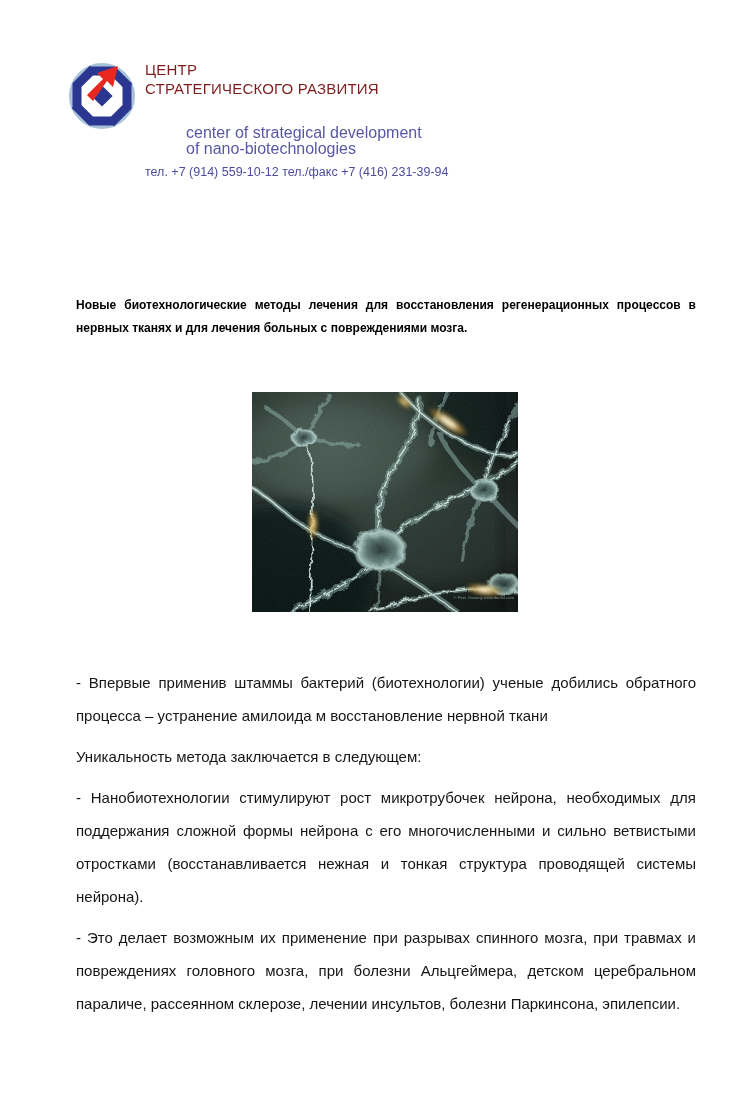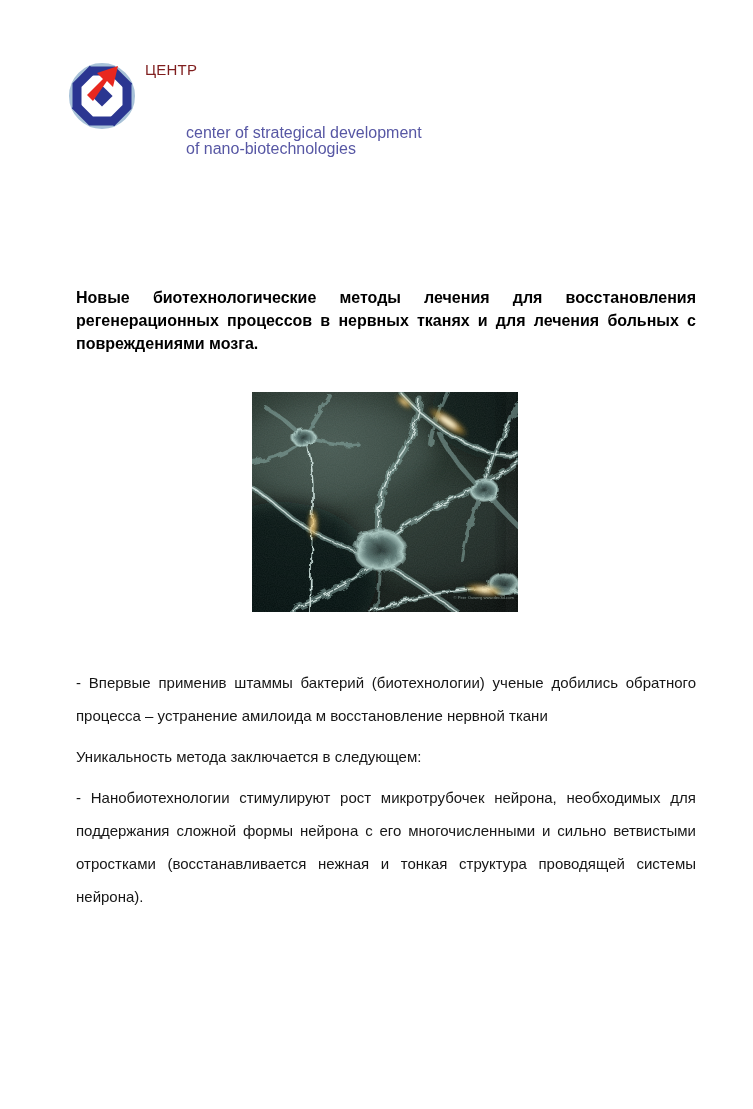--- a/index.html
+++ b/index.html
@@ -11,22 +11,22 @@
   .abs{position:absolute;}
 
   
   .logo{left:64px;top:57px;width:76px;height:76px;}
   .orgname{left:145px;top:60px;color:#7f1d1d;font-size:15px;line-height:19px;letter-spacing:.2px;}
   .orgsub{left:145px;top:125px;color:#5757a4;font-size:16px;line-height:16px;margin-left:41px;}
   .orgaddr{left:145px;top:165px;color:#4c4c9e;font-size:12.5px;line-height:15.5px;}
 
   
   .heading{
-    left:76px;top:286px;width:620px;
-    font-size:16px;font-weight:bold;line-height:23px;color:#000;
+    left:76px;top:294px;width:620px;
+    font-size:12px;font-weight:bold;line-height:23px;color:#000;
     text-align:justify;text-align-last:left;
   }
   .figure{left:252px;top:392px;width:266px;height:220px;}
   .bodytext{left:76px;top:666px;width:620px;font-size:15px;color:#161616;}
   .bodytext p{margin:0 0 8px 0;line-height:33px;text-align:justify;text-align-last:left;}
 </style>
 </head>
 <body>
 
 <div class="abs logo">
@@ -38,28 +38,30 @@
       <path d="M 25,-13 L 25,11 L 9,27" transform="rotate(180)"></path>
       <path d="M 25,-13 L 25,11 L 9,27" transform="rotate(270)"></path>
     </g>
     <rect x="30.5" y="31.5" width="15" height="15" transform="rotate(45 38 39)" fill="#2b3691"></rect>
     <polygon points="23,38 39,22 33,16 54,9 49,30 43,24 29,44" fill="#e8271f"></polygon>
   </svg>
 </div>
 
 <div class="abs orgname">
   <div>ЦЕНТР</div>
+  <div>СТРАТЕГИЧЕСКОГО РАЗВИТИЯ</div>
 </div>
 
 <div class="abs orgsub">
   <div>center of strategical development</div>
   <div>of nano-biotechnologies</div>
 </div>
 
 <div class="abs orgaddr">
+  <div>тел. +7 (914) 559-10-12 тел./факс +7 (416) 231-39-94</div>
 </div>
 
 <div class="abs heading">Новые биотехнологические методы лечения для восстановления регенерационных процессов в нервных тканях и для лечения больных с повреждениями мозга.</div>
 
 <div class="abs figure">
   <svg width="266" height="220" viewBox="0 0 266 220">
     <defs>
       <radialGradient id="bgg" cx="30%" cy="25%" r="95%">
         <stop offset="0%" stop-color="#46564f"></stop>
         <stop offset="45%" stop-color="#233029"></stop>
@@ -156,13 +158,14 @@
     <rect width="266" height="220" fill="#000" filter="url(#grain)" opacity="0.18"></rect>
 
     <text x="262" y="207" text-anchor="end" font-size="4.2" fill="#9fb0ac" opacity="0.8" font-family="Liberation Sans, sans-serif">© Peer Ouwerg  www.dec3d.com</text>
   </svg>
 </div>
 
 <div class="abs bodytext">
   <p>- Впервые применив штаммы бактерий (биотехнологии) ученые добились обратного процесса – устранение амилоида м восстановление нервной ткани</p>
   <p>Уникальность метода заключается в следующем:</p>
   <p>- Нанобиотехнологии стимулируют рост микротрубочек нейрона, необходимых для поддержания сложной формы нейрона с его многочисленными и сильно ветвистыми отростками (восстанавливается нежная и тонкая структура проводящей системы нейрона).</p>
+  <p>- Это делает возможным их применение при разрывах спинного мозга, при травмах и повреждениях головного мозга, при болезни Альцгеймера, детском церебральном параличе, рассеянном склерозе, лечении инсультов, болезни Паркинсона, эпилепсии.</p>
 </div>
 
 </body></html>

